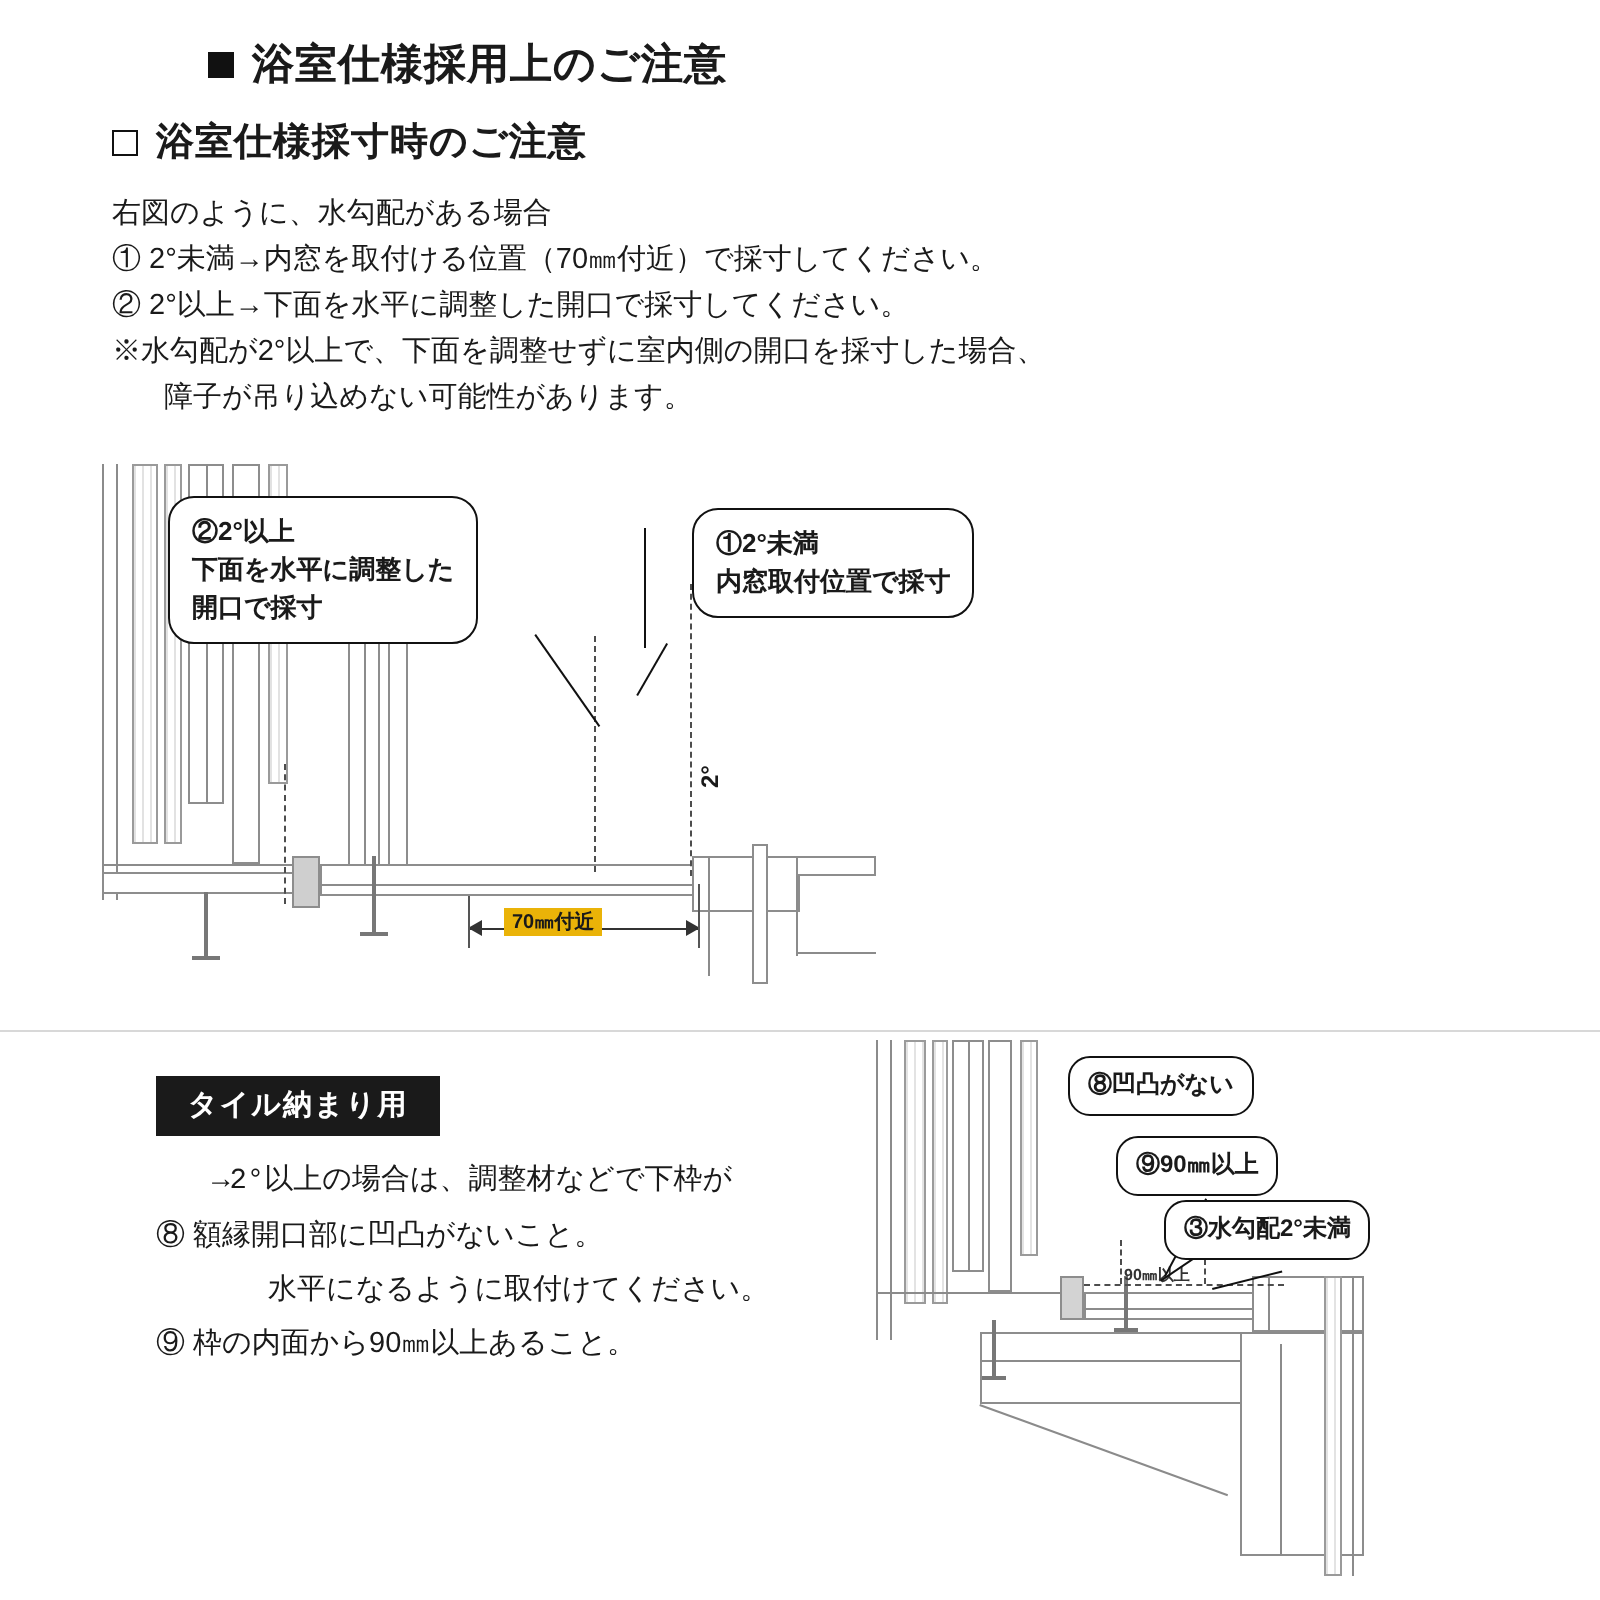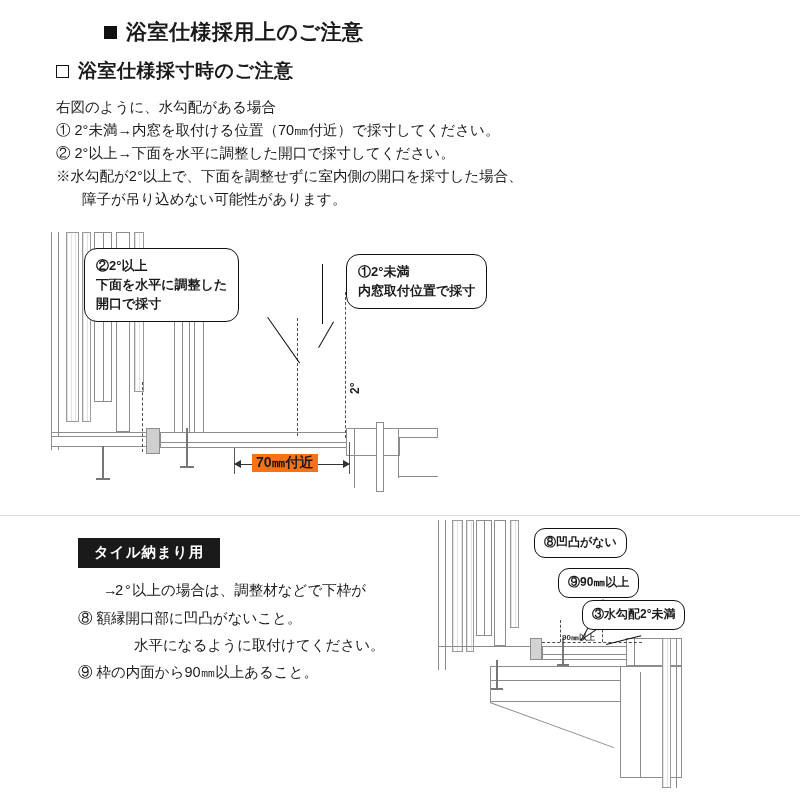--- a/index.html
+++ b/index.html
@@ -58,21 +58,21 @@
     padding:7px 11px 8px 11px;
     font-size:13px; font-weight:bold; line-height:19px;
     white-space:nowrap;
   }
   .bubble.small { font-size:12px; line-height:17px; padding:5px 9px 6px 9px; border-width:1.5px; border-radius:11px; }
 
   .lead { position:absolute; background:#111; transform-origin:0 0; height:1.4px; }
 
   
   .dimline { position:absolute; height:1px; background:#333; }
-  .dimlabel { position:absolute; font-size:14px; font-weight:bold; background:#f97316; padding:0 4px; }
+  .dimlabel { position:absolute; font-size:10px; font-weight:bold; background:#eab308; padding:0 4px; }
   .arrowL, .arrowR {
     position:absolute; width:0; height:0;
     border-top:4px solid transparent; border-bottom:4px solid transparent;
   }
   .arrowL { border-right:7px solid #333; }
   .arrowR { border-left:7px solid #333; }
 
   .angle-lbl { position:absolute; font-size:12px; font-weight:bold; }
 
   

